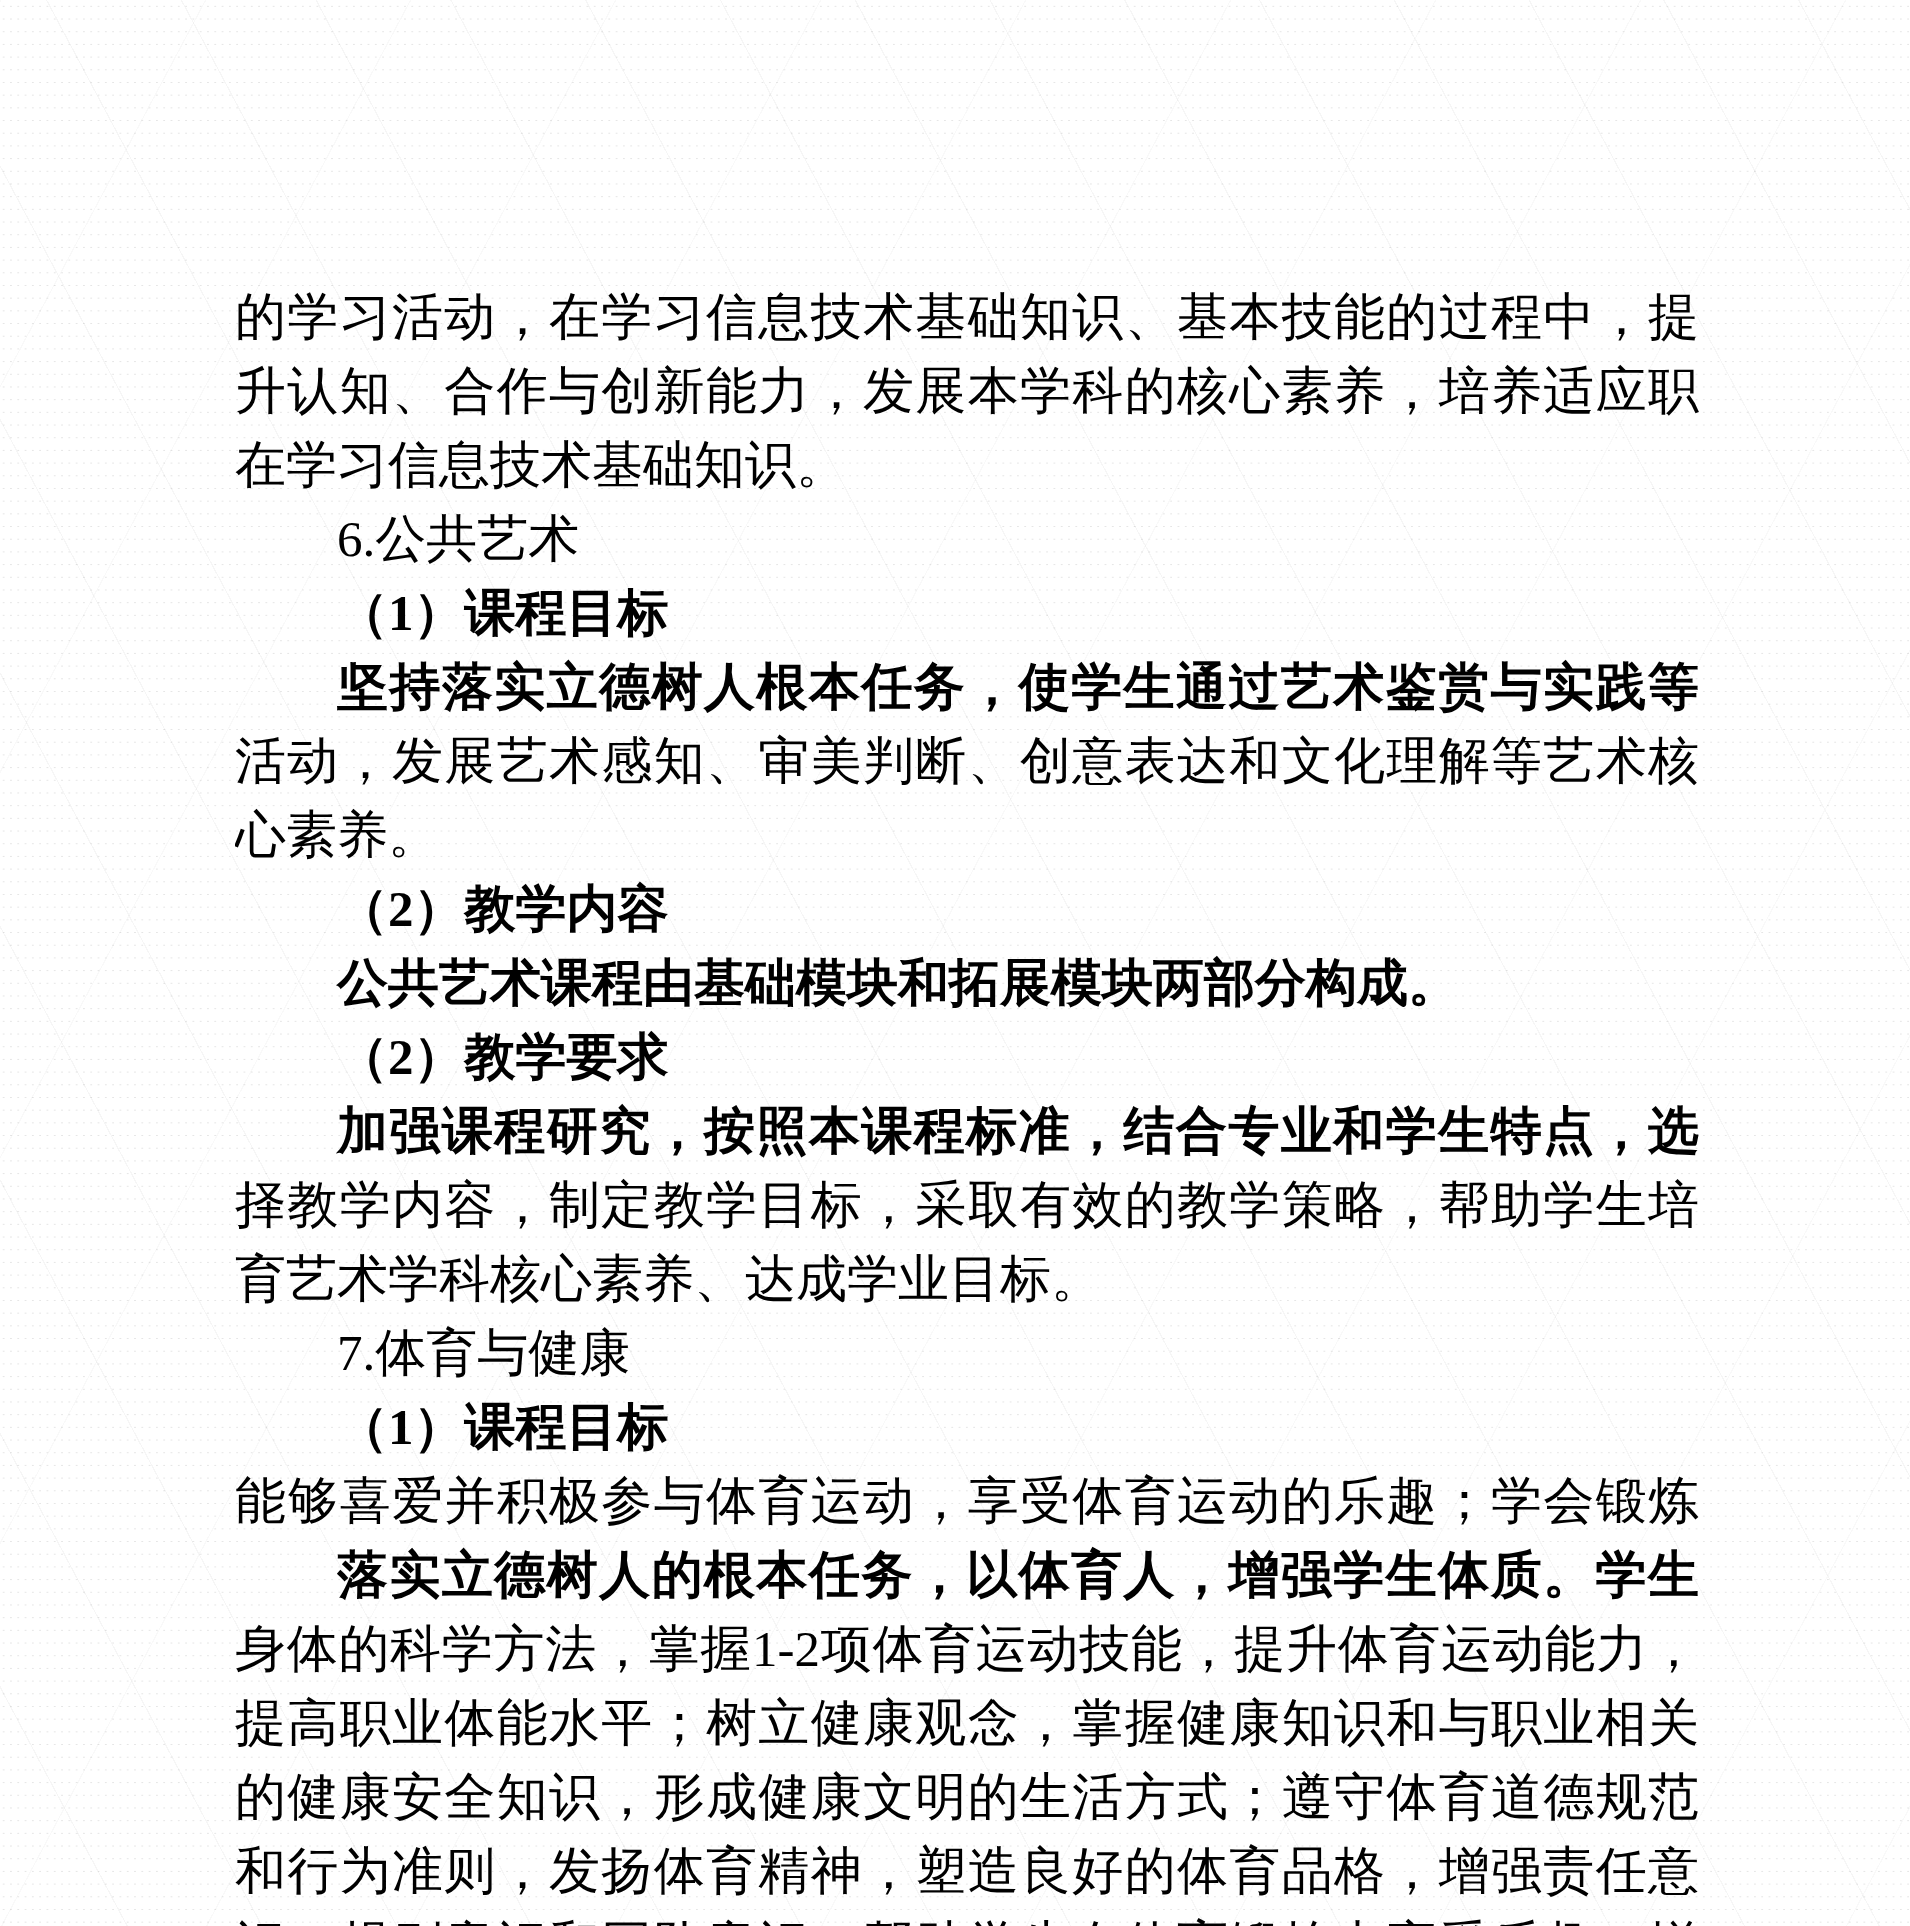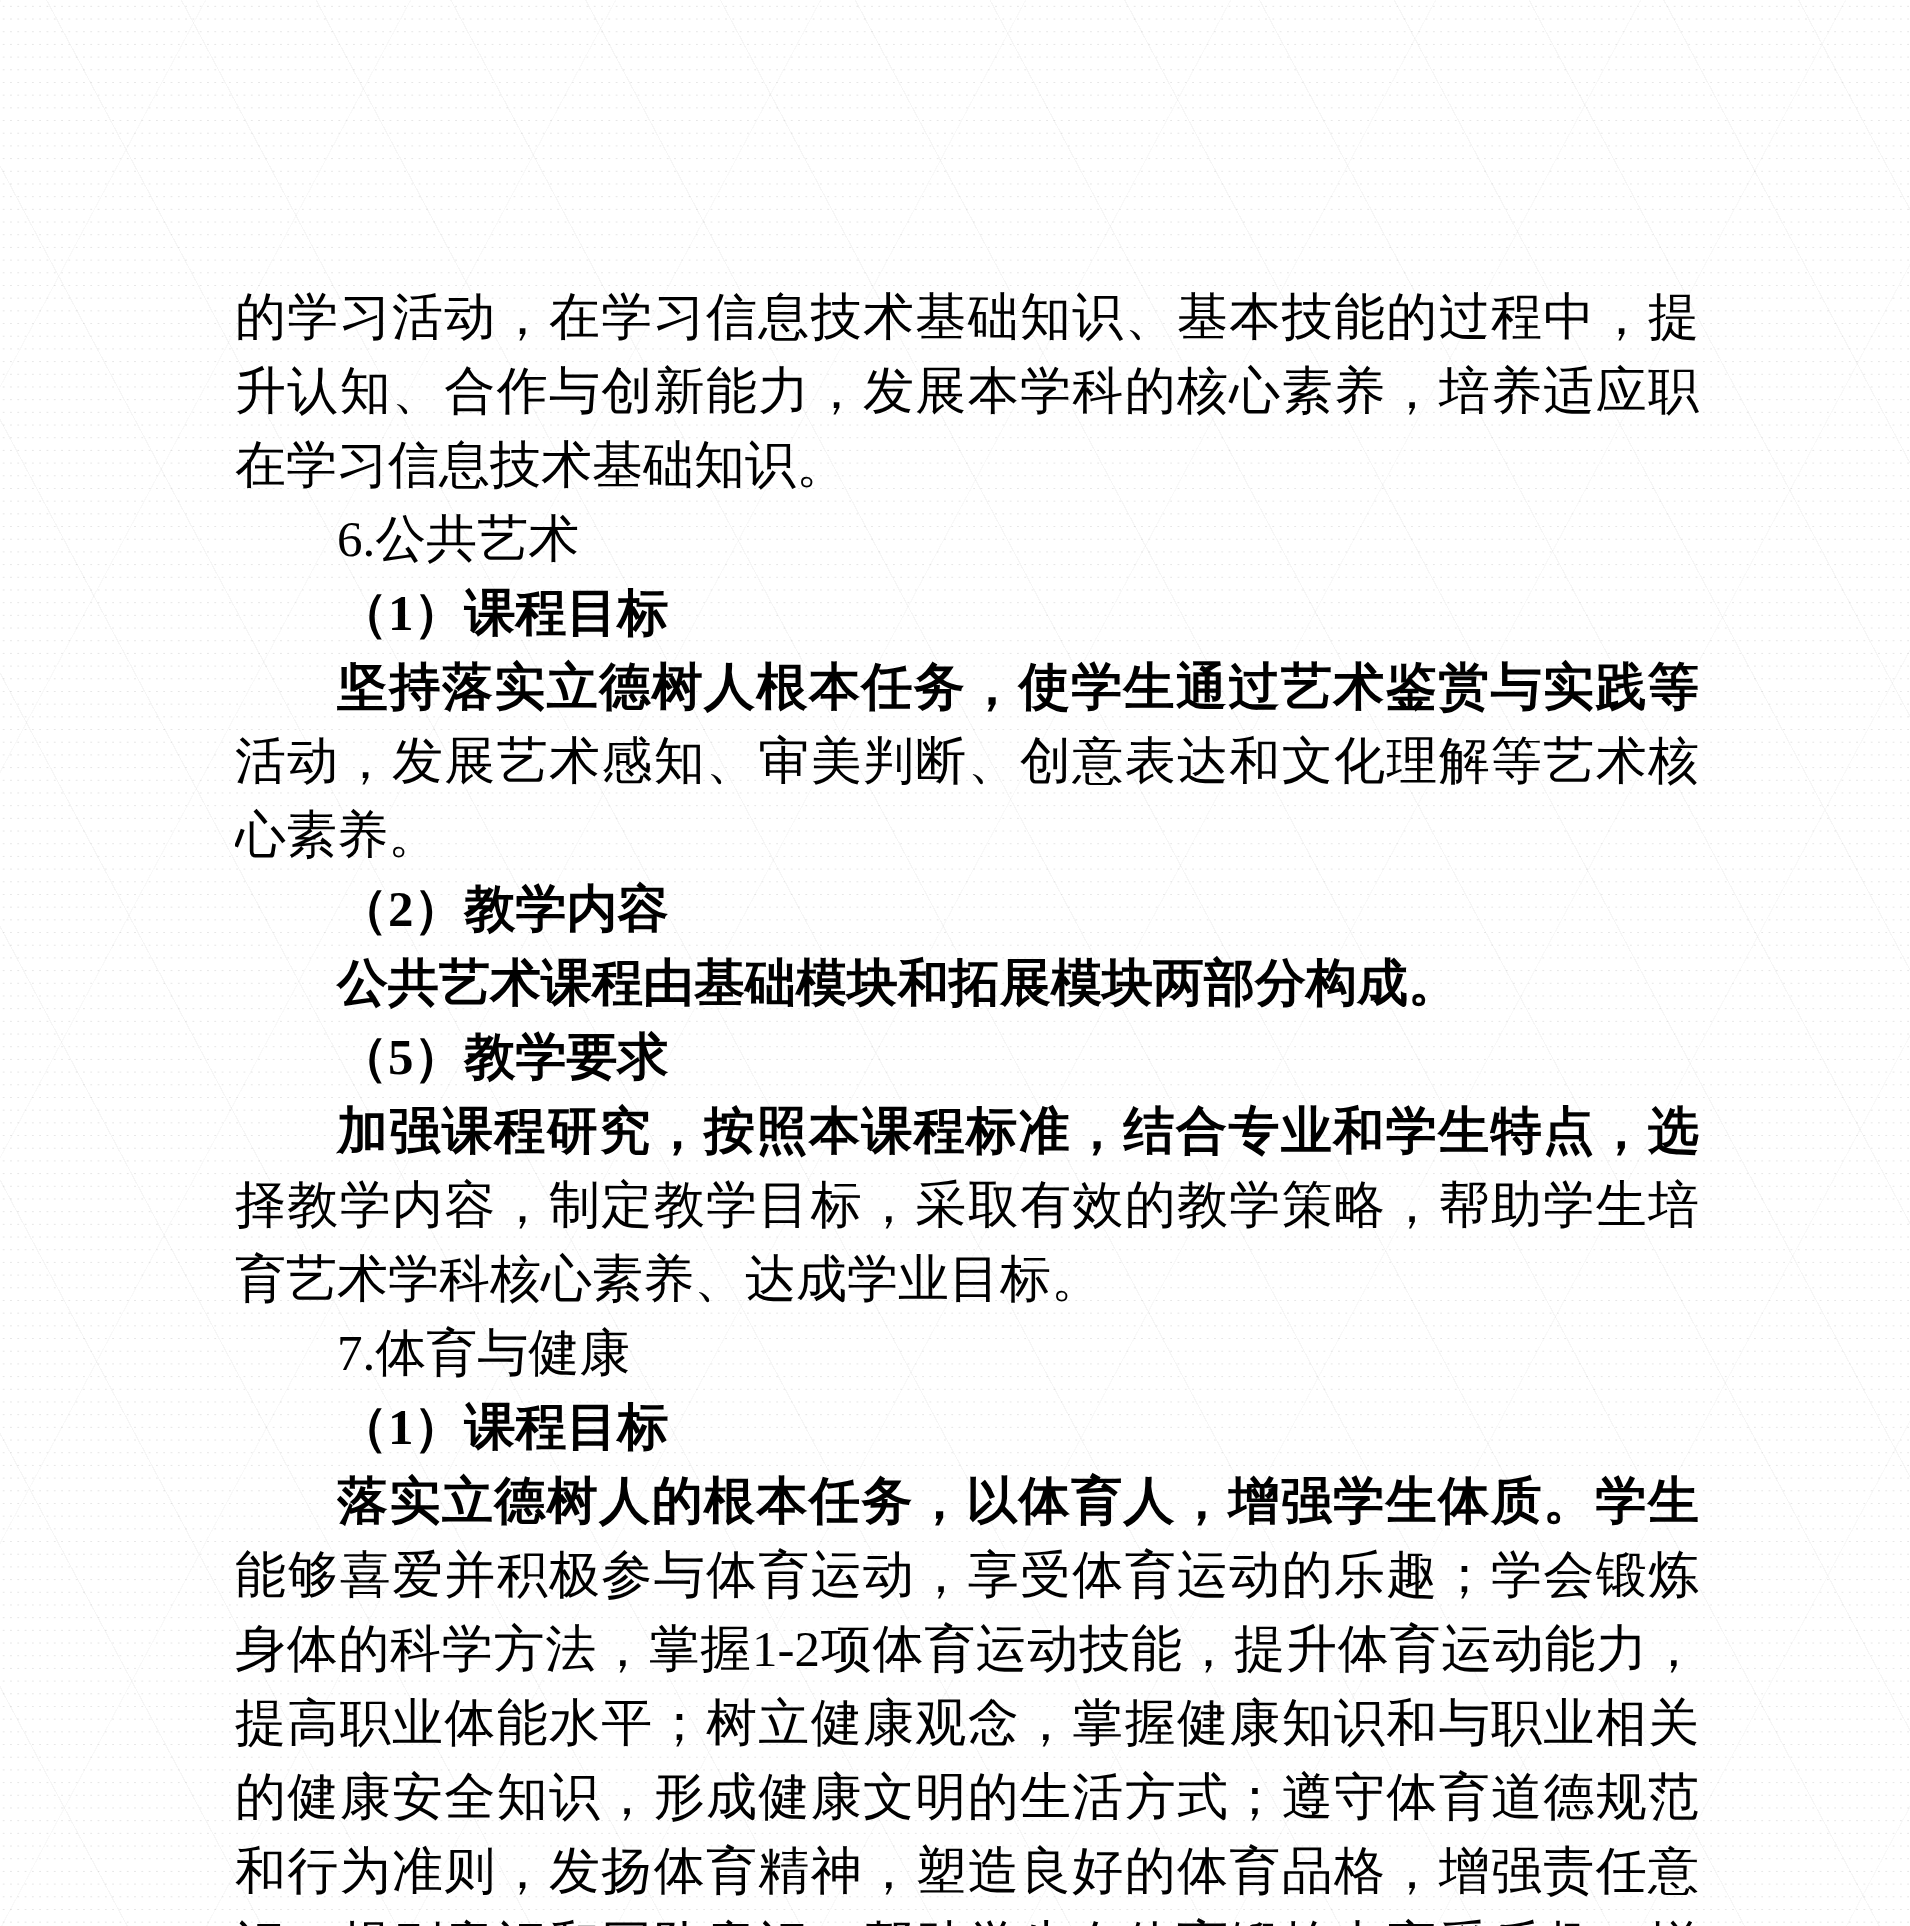--- a/index.html
+++ b/index.html
@@ -61,28 +61,28 @@
       <div class="line fill">的学习活动，在学习信息技术基础知识、基本技能的过程中，提</div>
       <div class="line fill">升认知、合作与创新能力，发展本学科的核心素养，培养适应职</div>
       <div class="line">在学习信息技术基础知识。</div>
       <div class="line indent bold">6.公共艺术</div>
       <div class="line indent">（1）课程目标</div>
       <div class="line fill indent">坚持落实立德树人根本任务，使学生通过艺术鉴赏与实践等</div>
       <div class="line fill">活动，发展艺术感知、审美判断、创意表达和文化理解等艺术核</div>
       <div class="line">心素养。</div>
       <div class="line indent">（2）教学内容</div>
       <div class="line indent">公共艺术课程由基础模块和拓展模块两部分构成。</div>
-      <div class="line indent">（5）教学要求</div>
+      <div class="line indent">（2）教学要求</div>
       <div class="line fill indent">加强课程研究，按照本课程标准，结合专业和学生特点，选</div>
       <div class="line fill">择教学内容，制定教学目标，采取有效的教学策略，帮助学生培</div>
       <div class="line">育艺术学科核心素养、达成学业目标。</div>
       <div class="line indent bold">7.体育与健康</div>
       <div class="line indent">（1）课程目标</div>
+      <div class="line fill">能够喜爱并积极参与体育运动，享受体育运动的乐趣；学会锻炼</div>
       <div class="line fill indent">落实立德树人的根本任务，以体育人，增强学生体质。学生</div>
-      <div class="line fill">能够喜爱并积极参与体育运动，享受体育运动的乐趣；学会锻炼</div>
       <div class="line fill">身体的科学方法，掌握1-2项体育运动技能，提升体育运动能力，</div>
       <div class="line fill">提高职业体能水平；树立健康观念，掌握健康知识和与职业相关</div>
       <div class="line fill">的健康安全知识，形成健康文明的生活方式；遵守体育道德规范</div>
       <div class="line fill">和行为准则，发扬体育精神，塑造良好的体育品格，增强责任意</div>
       <div class="line fill">识、规则意识和团队意识。帮助学生在体育锻炼中享受乐趣、增</div>
     </div>
 
 </div>
 
 

